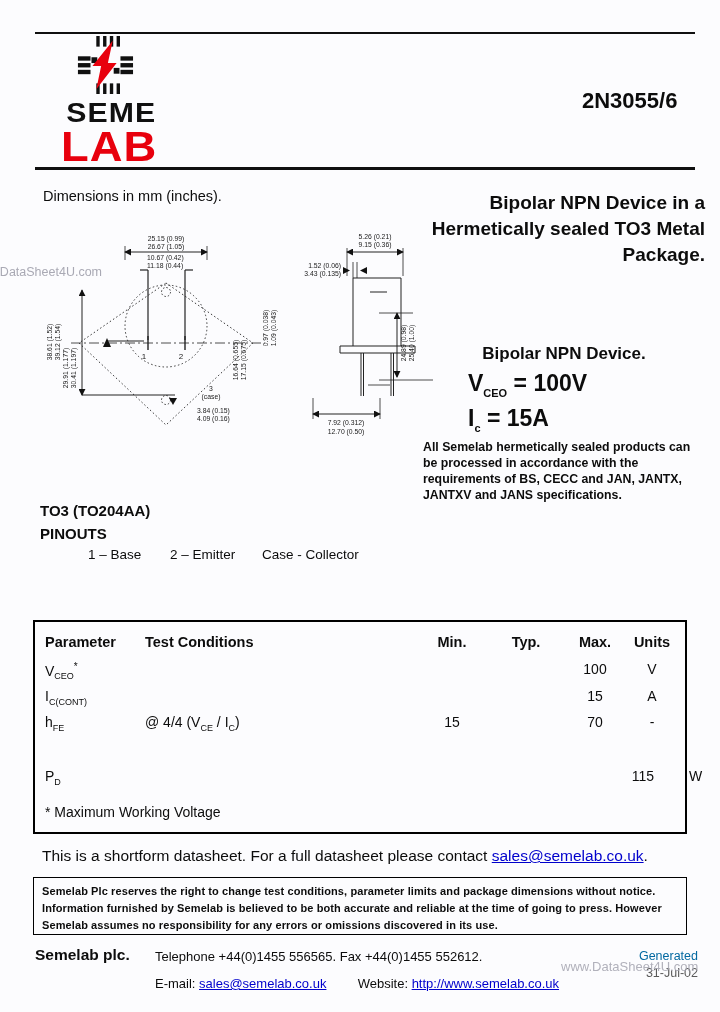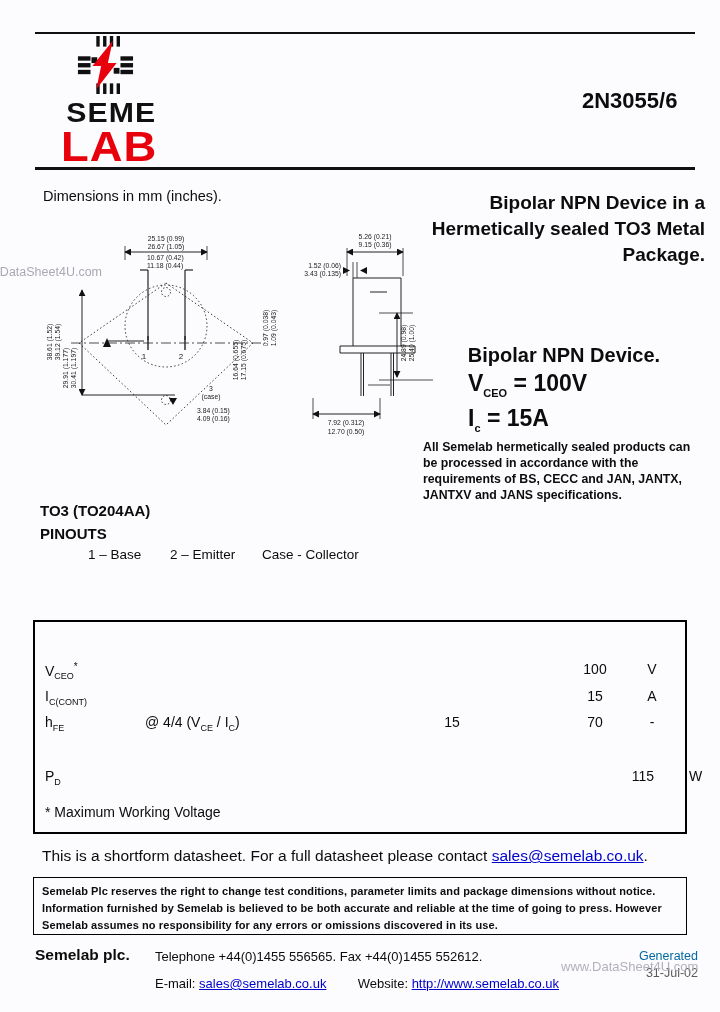--- a/index.html
+++ b/index.html
@@ -13,21 +13,21 @@
   .rule{background:#101010;}
   
   .logo{left:53px;top:36px;width:104px;text-align:center;}
   .logo .seme{font-weight:800;font-size:27px;letter-spacing:1px;color:#101010;transform:scaleX(1.12);transform-origin:left;line-height:1;margin-top:2px;}
   .logo .lab{font-weight:800;font-size:42px;letter-spacing:1px;color:#e8000d;transform:scaleX(1.08);transform-origin:left;line-height:0.95;}
   .partnum{left:552px;top:88px;font-weight:bold;font-size:22px;margin-left:30px;}
   .dimsnote{left:43px;top:188px;font-size:14.5px;}
   
   .rightcol{left:423px;width:282px;}
   .headline{top:190px;font-weight:bold;font-size:19px;text-align:right;line-height:1.38;}
-  .subtitle{top:344px;font-weight:bold;font-size:20px;text-align:center;}
+  .subtitle{top:344px;font-weight:bold;font-size:17px;text-align:center;}
   .specline{font-weight:bold;font-size:23px;padding-left:45px;}
   .specline sub{font-size:11px;font-weight:bold;}
   .devnote{top:440px;font-weight:bold;font-size:12.3px;line-height:1.3;}
   
   .pkg{left:40px;width:360px;text-align:left;font-weight:bold;font-size:15px;}
   .pinrow span{position:absolute;font-size:13.5px;font-weight:normal;white-space:nowrap;}
   
   .spec-table{left:33px;top:620px;width:654px;height:214px;border:2px solid #000;box-sizing:border-box;}
   .trow{position:absolute;left:0;width:100%;display:grid;grid-template-columns:100px 268px 78px 70px 68px 1fr;padding:0 10px;box-sizing:border-box;font-size:14px;}
   .trow .c{white-space:nowrap;}
@@ -205,20 +205,28 @@
 
 <div class="abs pkg" style="top:502px;">TO3 (TO204AA)</div>
 <div class="abs pkg" style="top:525px;">PINOUTS</div>
 <div class="abs pinrow">
   <span style="left:88px;top:547px;">1 – Base</span>
   <span style="left:170px;top:547px;">2 – Emitter</span>
   <span style="left:262px;top:547px;">Case - Collector</span>
 </div>
 
 <div class="abs spec-table">
+  <div class="trow thead" style="top:12px;">
+    <div class="c">Parameter</div>
+    <div class="c">Test Conditions</div>
+    <div class="c num">Min.</div>
+    <div class="c num">Typ.</div>
+    <div class="c num">Max.</div>
+    <div class="c num">Units</div>
+  </div>
 
   <div class="trow" style="top:39px;">
     <div class="c"><span>V</span><sub>CEO</sub><sup>*</sup></div>
     <div class="c"></div>
     <div class="c num"></div>
     <div class="c num"></div>
     <div class="c num">100</div>
     <div class="c num">V</div>
   </div>
 

